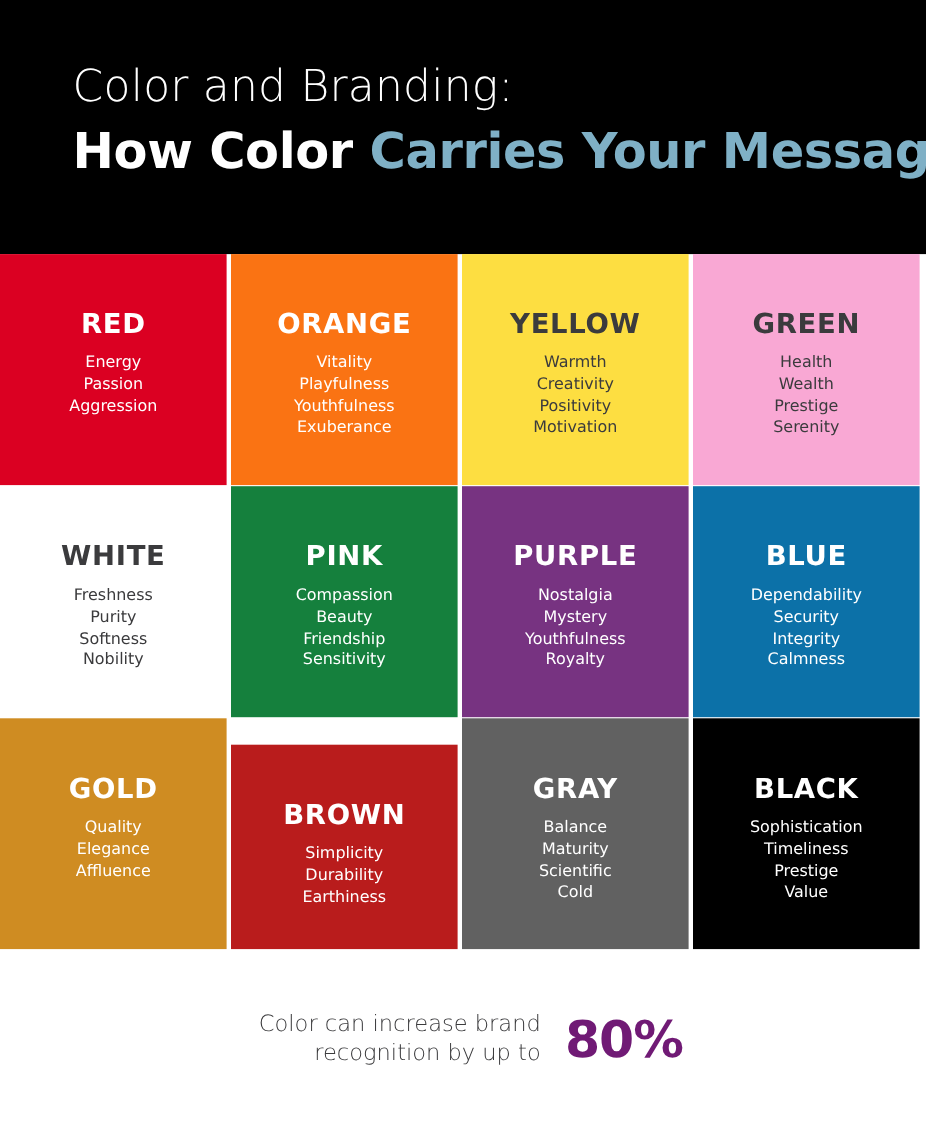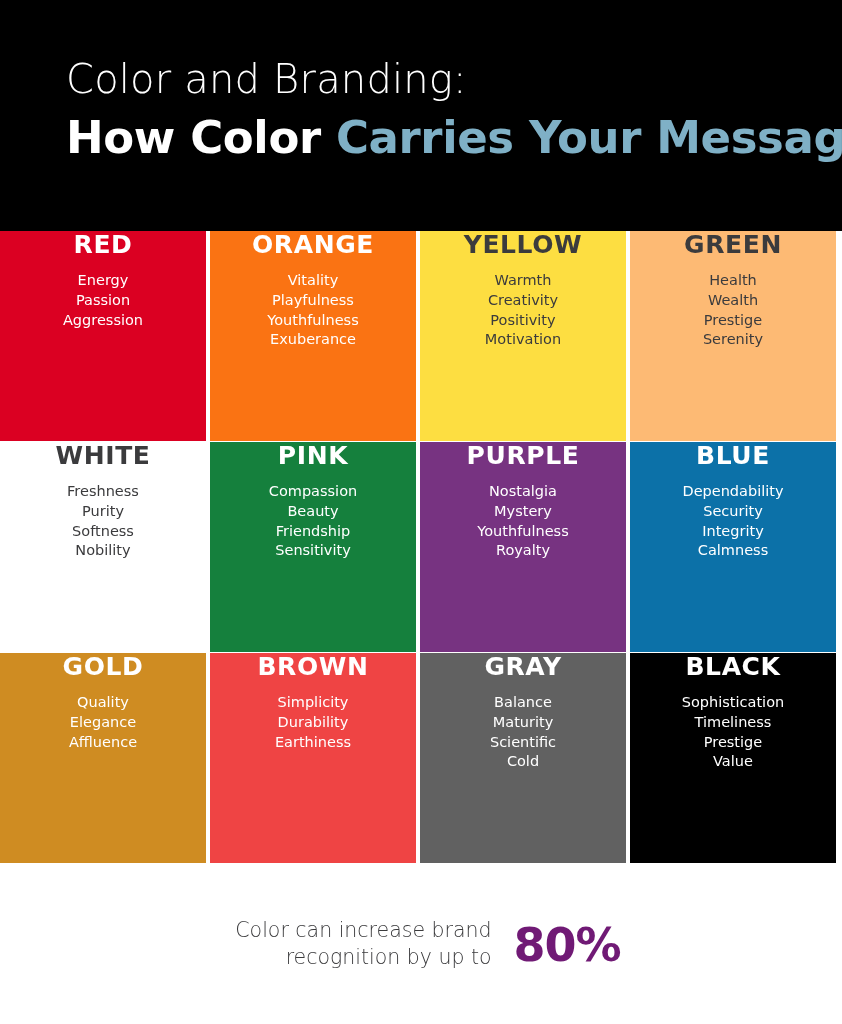--- a/index.html
+++ b/index.html
@@ -53,20 +53,21 @@
     width:842px; height:632px;
     display:grid;
     grid-template-columns:206px 206px 206px 206px;
     grid-template-rows:210px 210px 210px;
     column-gap:4px;
     row-gap:1px;
     background:#ffffff;
   }
   .tile{
     position:relative;
+    padding-top:50px;
     text-align:center;
     overflow:hidden;
   }
   .tile-name{
     font-family:"DejaVu Sans", sans-serif;
     font-weight:bold;
     font-size:25px;
     line-height:28px;
     letter-spacing:0.6px;
   }
@@ -156,21 +157,21 @@
       </div>
       <div class="tile dark-text" style="background: rgb(253, 222, 65);">
         <div class="tile-name">YELLOW</div>
         <ul class="tile-list">
           <li>Warmth</li>
           <li>Creativity</li>
           <li>Positivity</li>
           <li>Motivation</li>
         </ul>
       </div>
-      <div class="tile dark-text" style="background: #fdba74;">
+      <div class="tile dark-text" style="background: #f9a8d4;">
         <div class="tile-name">GREEN</div>
         <ul class="tile-list">
           <li>Health</li>
           <li>Wealth</li>
           <li>Prestige</li>
           <li>Serenity</li>
         </ul>
       </div>
       <div class="tile dark-text" style="background: rgb(255, 255, 255);">
         <div class="tile-name">WHITE</div>
@@ -209,21 +210,21 @@
         </ul>
       </div>
       <div class="tile light-text" style="background: rgb(207, 140, 34);">
         <div class="tile-name">GOLD</div>
         <ul class="tile-list">
           <li>Quality</li>
           <li>Elegance</li>
           <li>Affluence</li>
         </ul>
       </div>
-      <div class="tile light-text" style="background: #ef4444;">
+      <div class="tile light-text" style="background: #b91c1c; margin-top: 24px;">
         <div class="tile-name">BROWN</div>
         <ul class="tile-list">
           <li>Simplicity</li>
           <li>Durability</li>
           <li>Earthiness</li>
         </ul>
       </div>
       <div class="tile light-text" style="background: rgb(97, 97, 97);">
         <div class="tile-name">GRAY</div>
         <ul class="tile-list">

